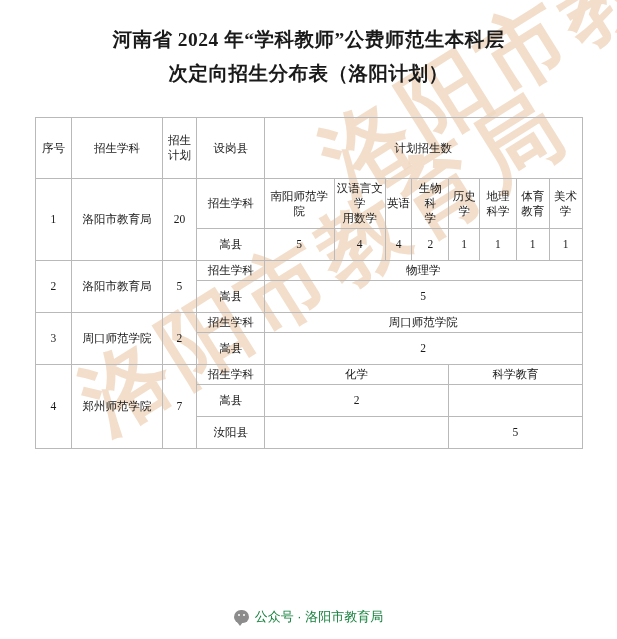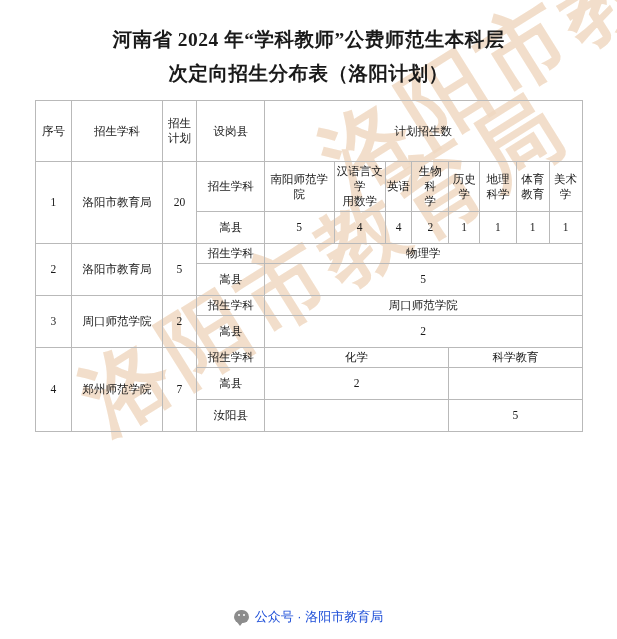--- a/index.html
+++ b/index.html
@@ -64,21 +64,21 @@
     letter-spacing: 0.5px;
   }
   .title-line-2 {
     margin-top: 2px;
   }
 
   
   .table-wrap {
     position: relative;
     z-index: 2;
-    margin: 10px auto 0 auto;
+    margin: 27px auto 0 auto;
     width: 548px;
   }
   table.sheet {
     border-collapse: collapse;
     width: 100%;
     background: transparent;
     table-layout: fixed;
   }
   table.sheet td {
     border: 1px solid #b9b9b9;
@@ -104,21 +104,21 @@
     width: 100%;
     text-align: center;
     z-index: 3;
     font-family: "Liberation Sans", sans-serif;
   }
   .footer-inner {
     display: inline-flex;
     align-items: center;
     gap: 6px;
     font-size: 13px;
-    color: #1d4ed8;
+    color: #15803d;
   }
   .wechat-badge {
     width: 15px;
     height: 13px;
     background: #8c8c8c;
     border-radius: 7px 7px 6px 6px;
     position: relative;
     display: inline-block;
   }
   .wechat-badge::after {

